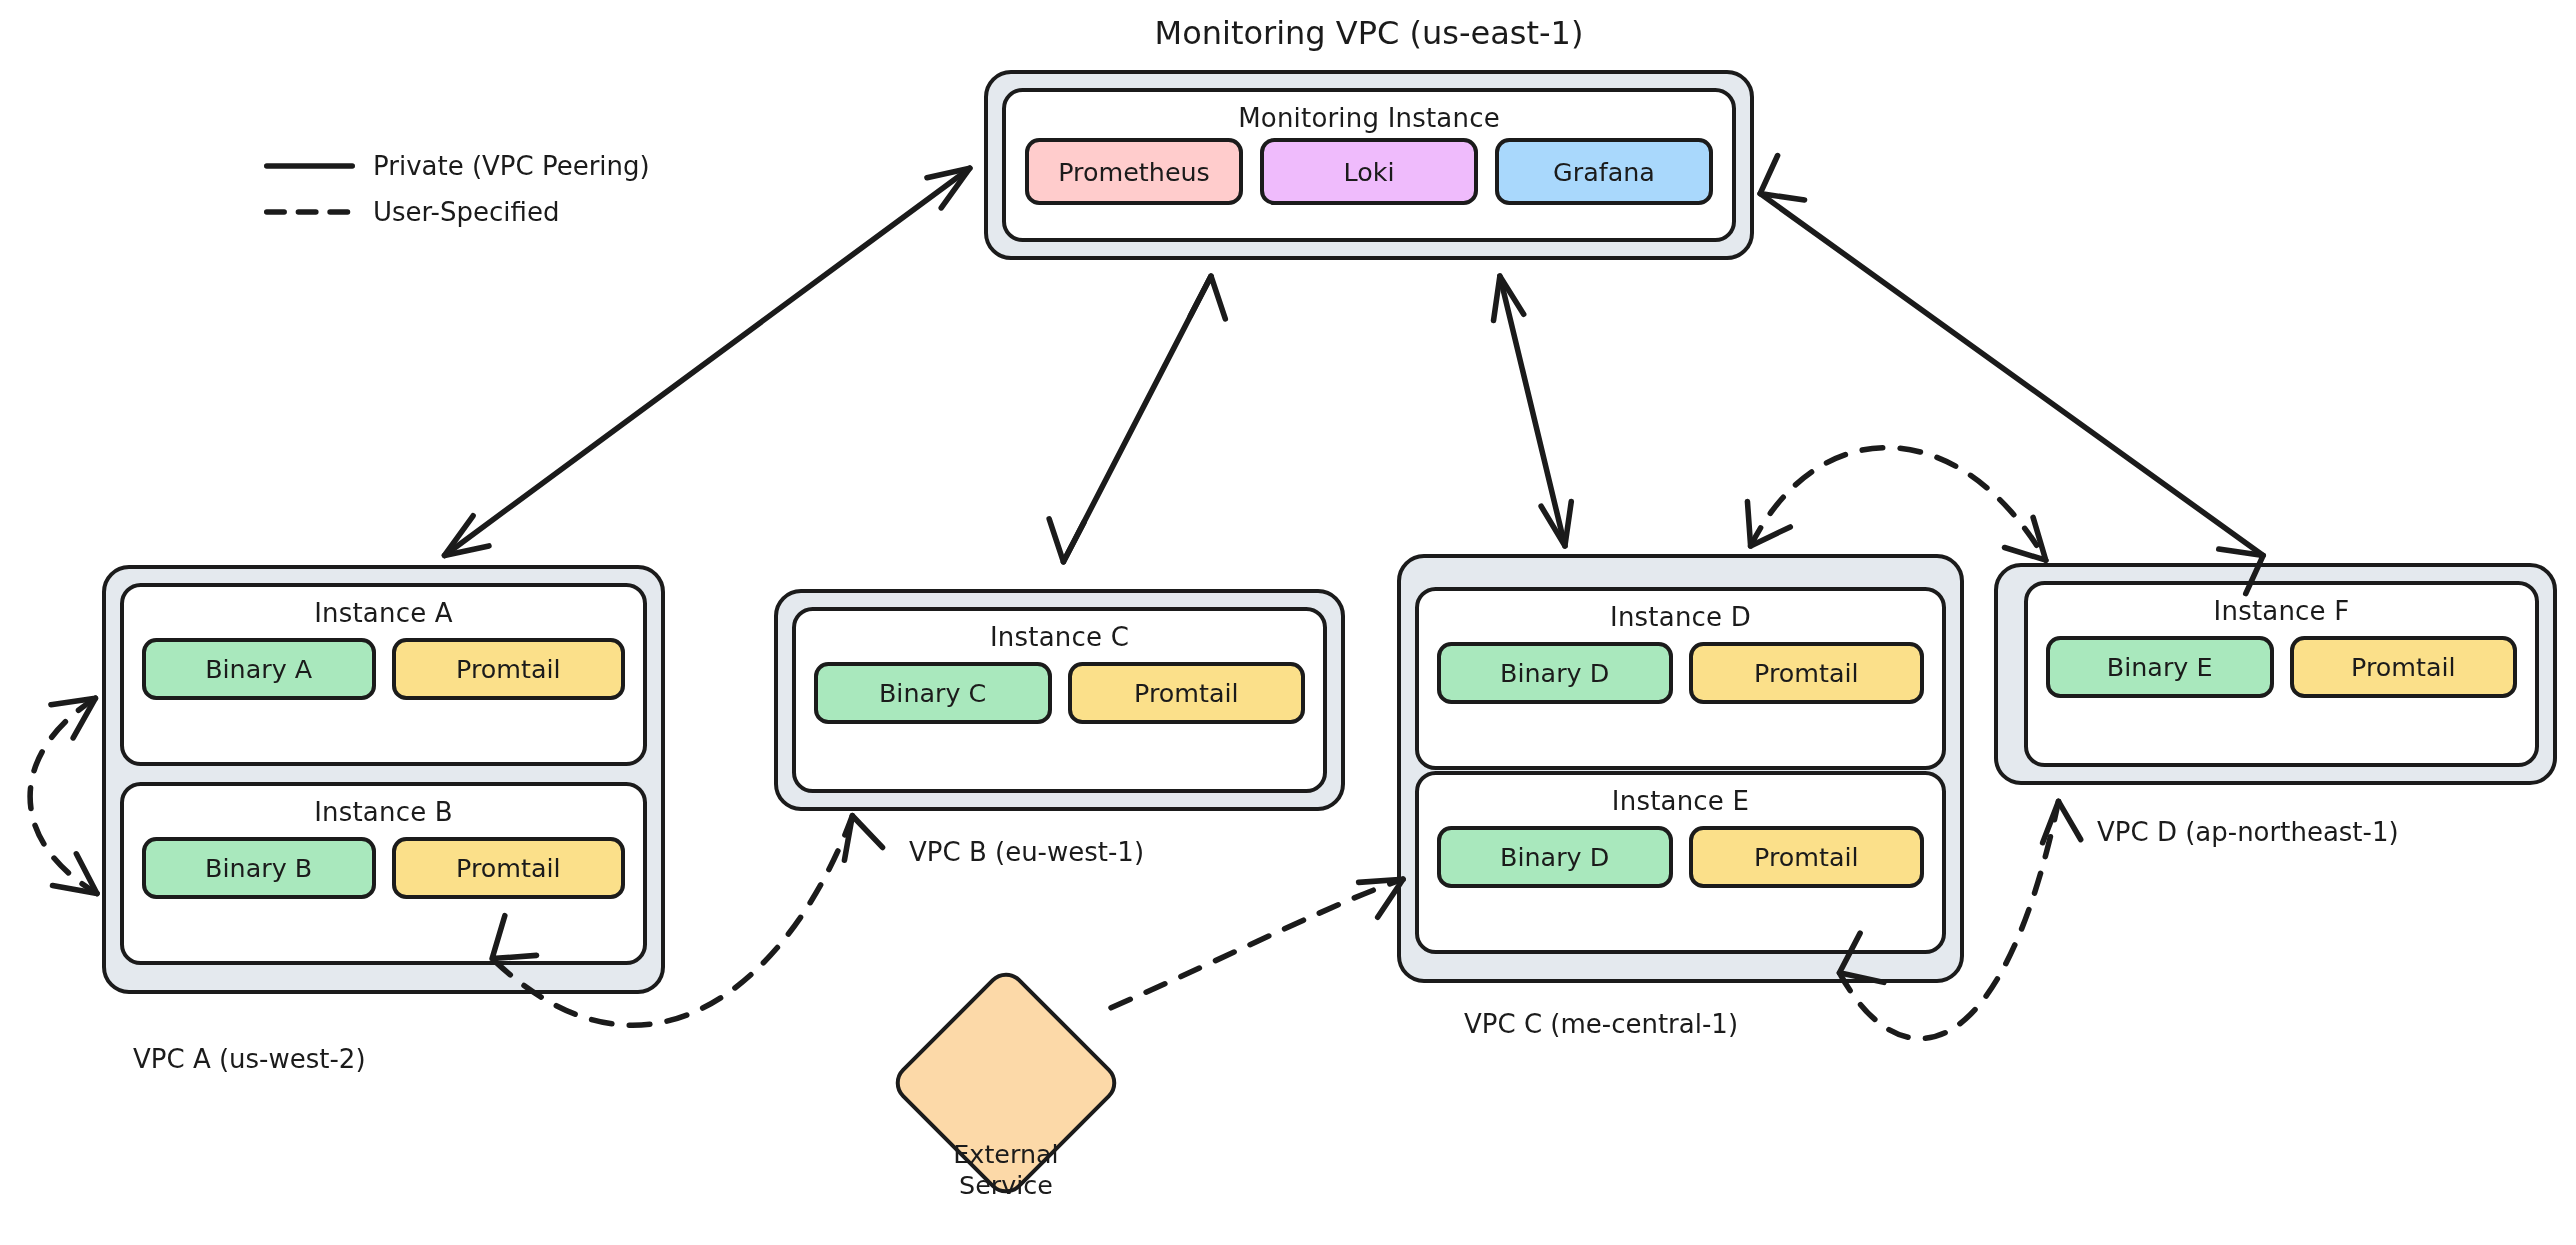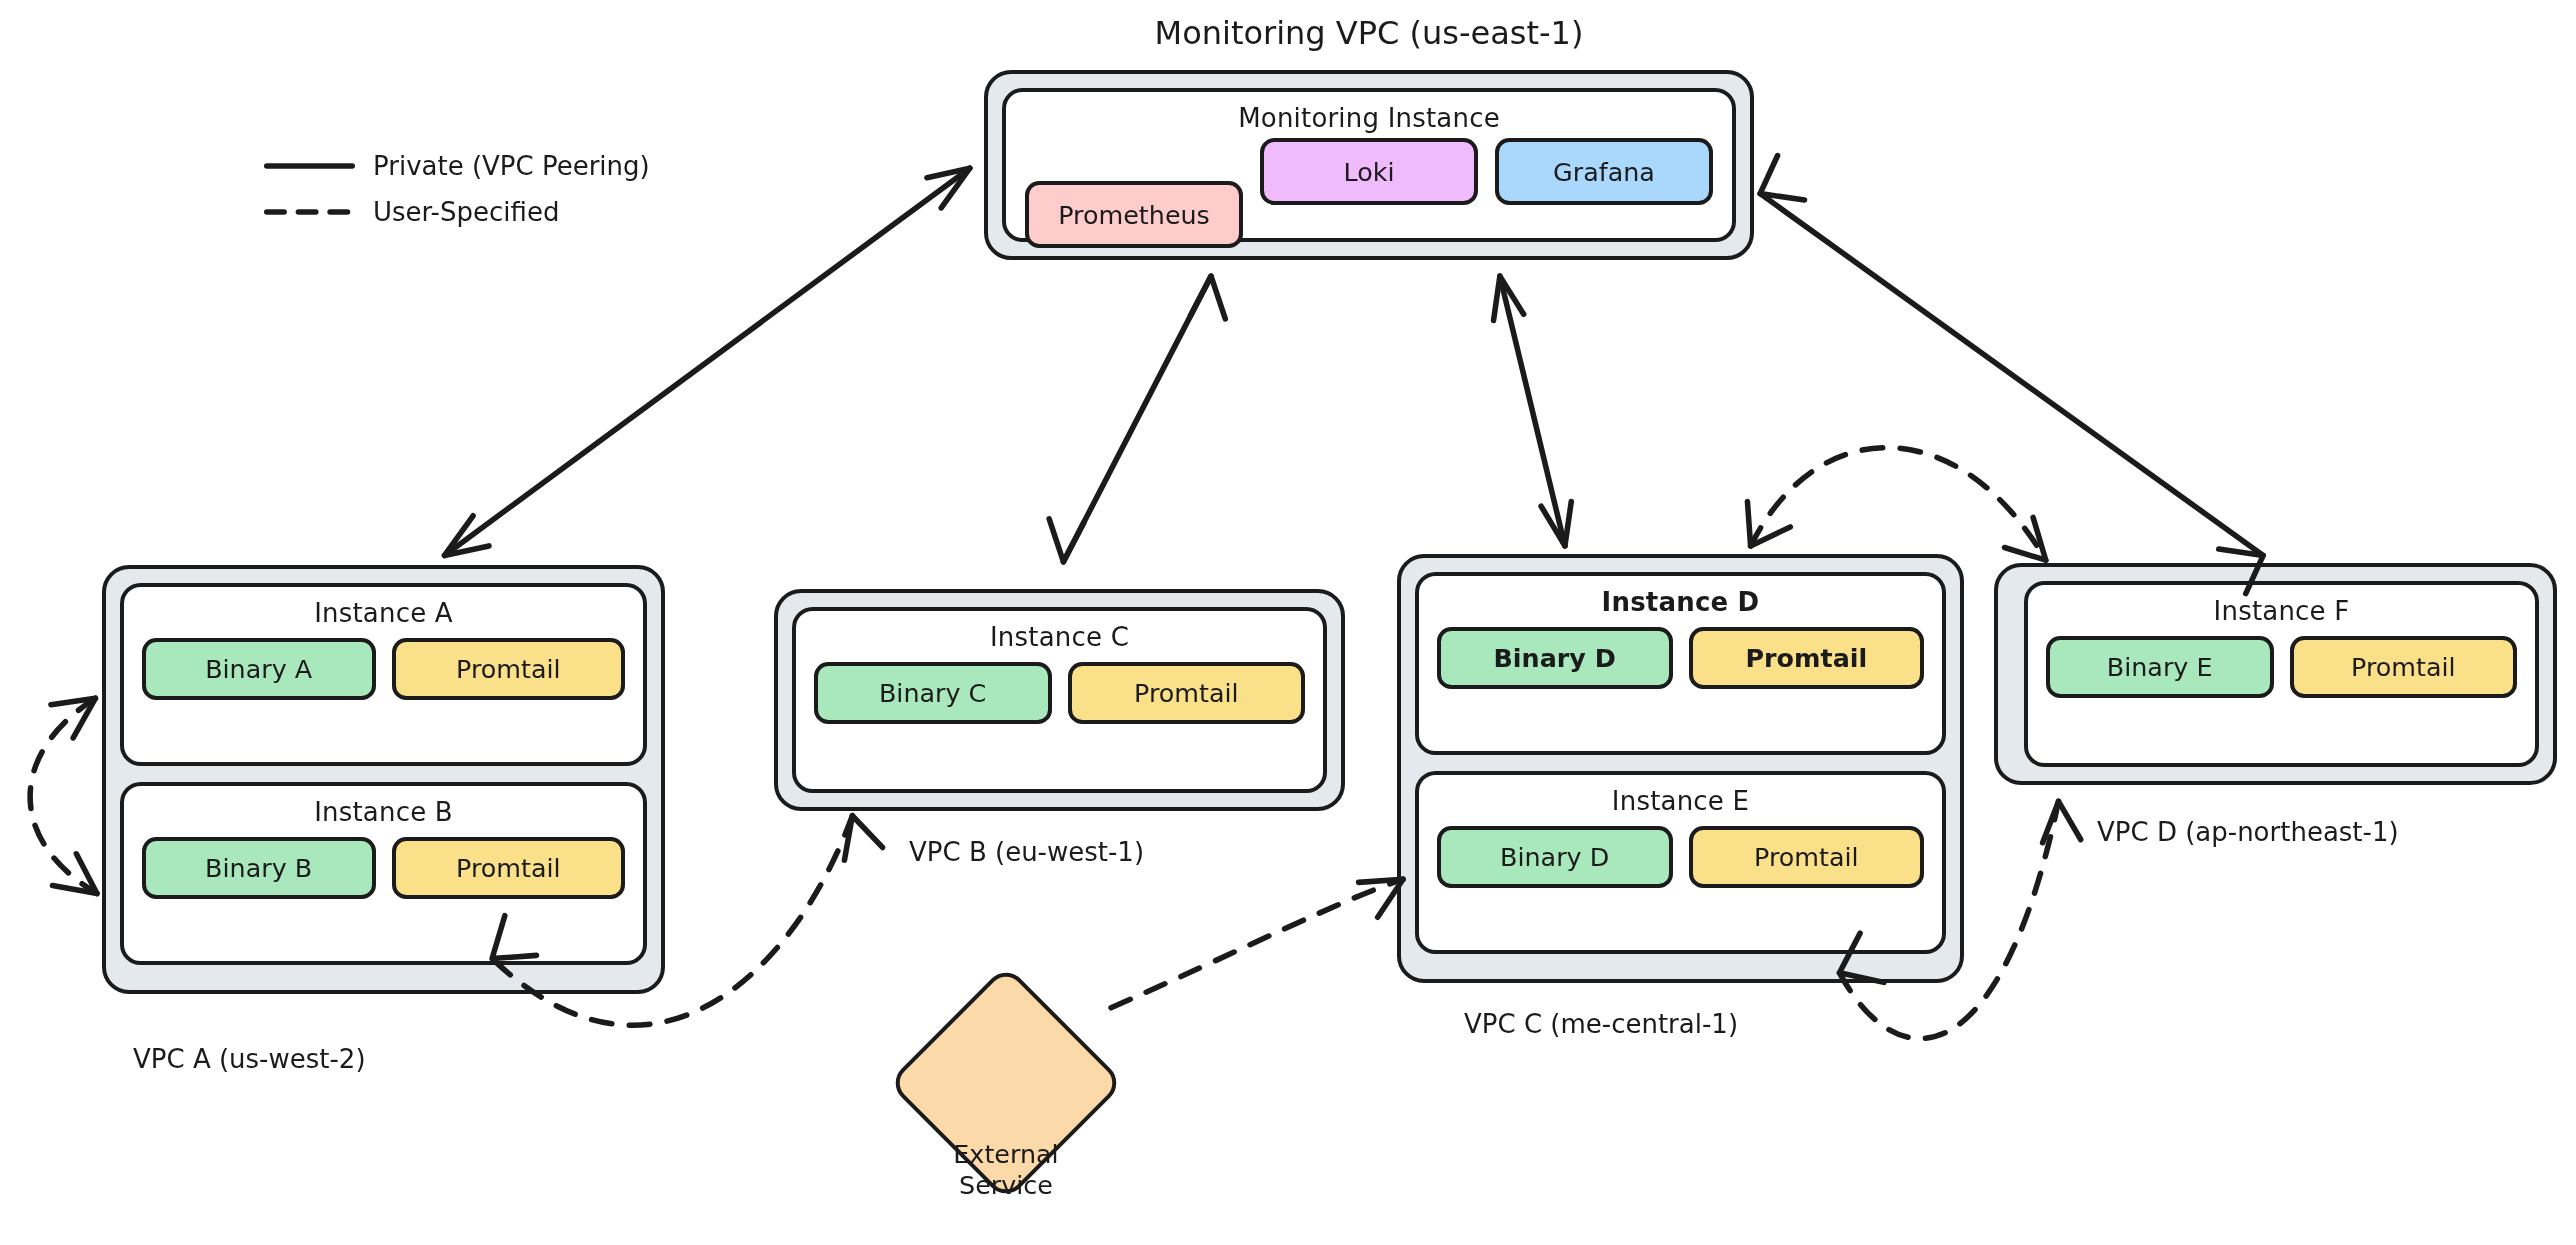--- a/index.html
+++ b/index.html
@@ -113,21 +113,21 @@
   #mon-inner {
     top: 14.3px;
     bottom: 14px;
   }
   #mon-row {
     display: flex;
     gap: 17.5px;
     padding: 4.8px 19px 0 19px;
   }
   #mon-row .svc { height: 67px; }
-  .svc.prometheus { background: #ffcccc; margin-top: 43px; }
+  .svc.prometheus { background: #ffcccc; }
   .svc.loki { background: #efbbfc; }
   .svc.grafana { background: #a9d8fc; }
   #mon-caption {
     position: absolute;
     left: 984px;
     top: 14.3px;
     width: 770px;
     text-align: center;
     font-size: 32px;
     color: #1b1b1b;
@@ -252,21 +252,21 @@
       <div class="instance-title">Instance C</div>
       <div class="svc-row">
         <div class="svc binary">Binary C</div>
         <div class="svc promtail">Promtail</div>
       </div>
     </div>
   </div>
   <div class="vpc-caption" style="left:909px; top:837px;">VPC B (eu-west-1)</div>
 
   <div class="vpc" id="vpc-c" style="left:1397px; top:554px; width:567px; height:429px;">
-    <div class="vpc-inner" style="top:14px; height:183px;font-weight:bold;">
+    <div class="vpc-inner" style="top:29px; height:183px;">
       <div class="instance-title">Instance D</div>
       <div class="svc-row">
         <div class="svc binary">Binary D</div>
         <div class="svc promtail">Promtail</div>
       </div>
     </div>
     <div class="vpc-inner" style="top:213px; height:183px;">
       <div class="instance-title">Instance E</div>
       <div class="svc-row">
         <div class="svc binary">Binary D</div>

